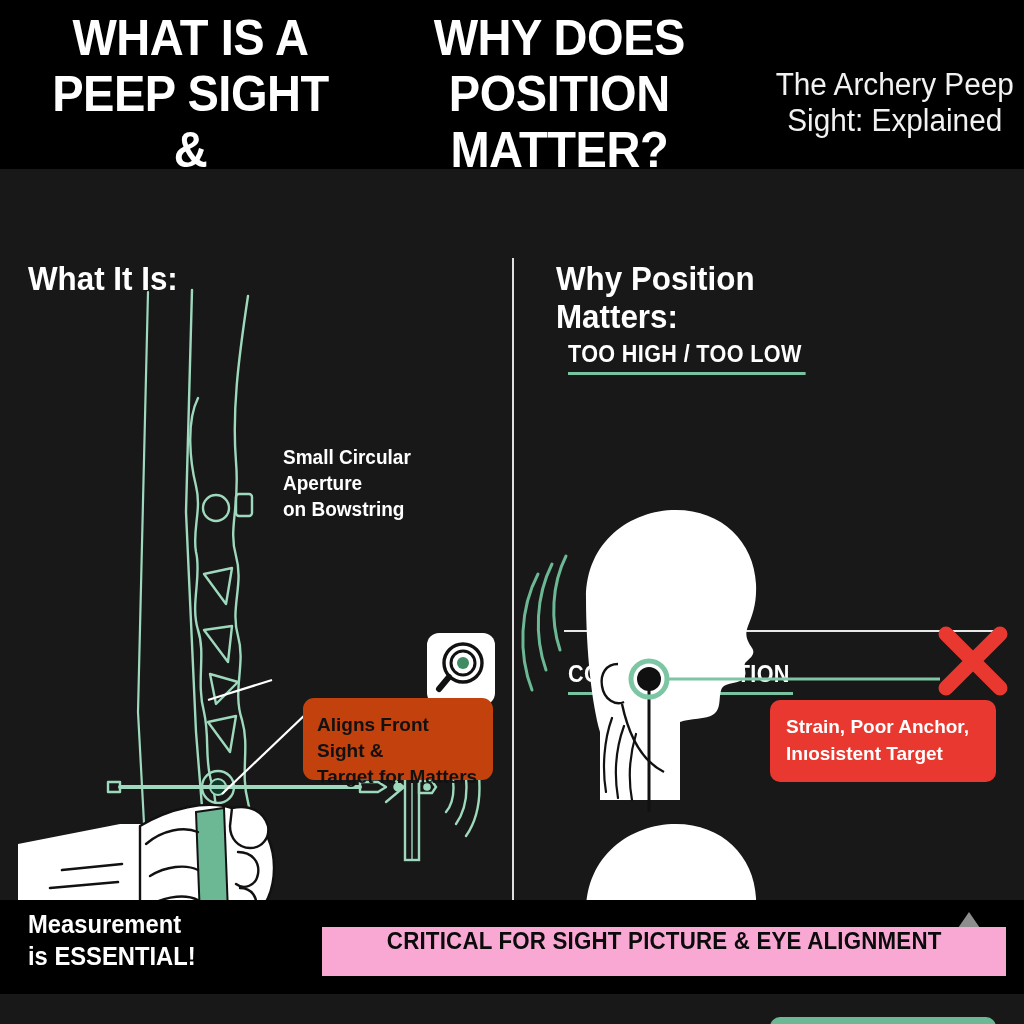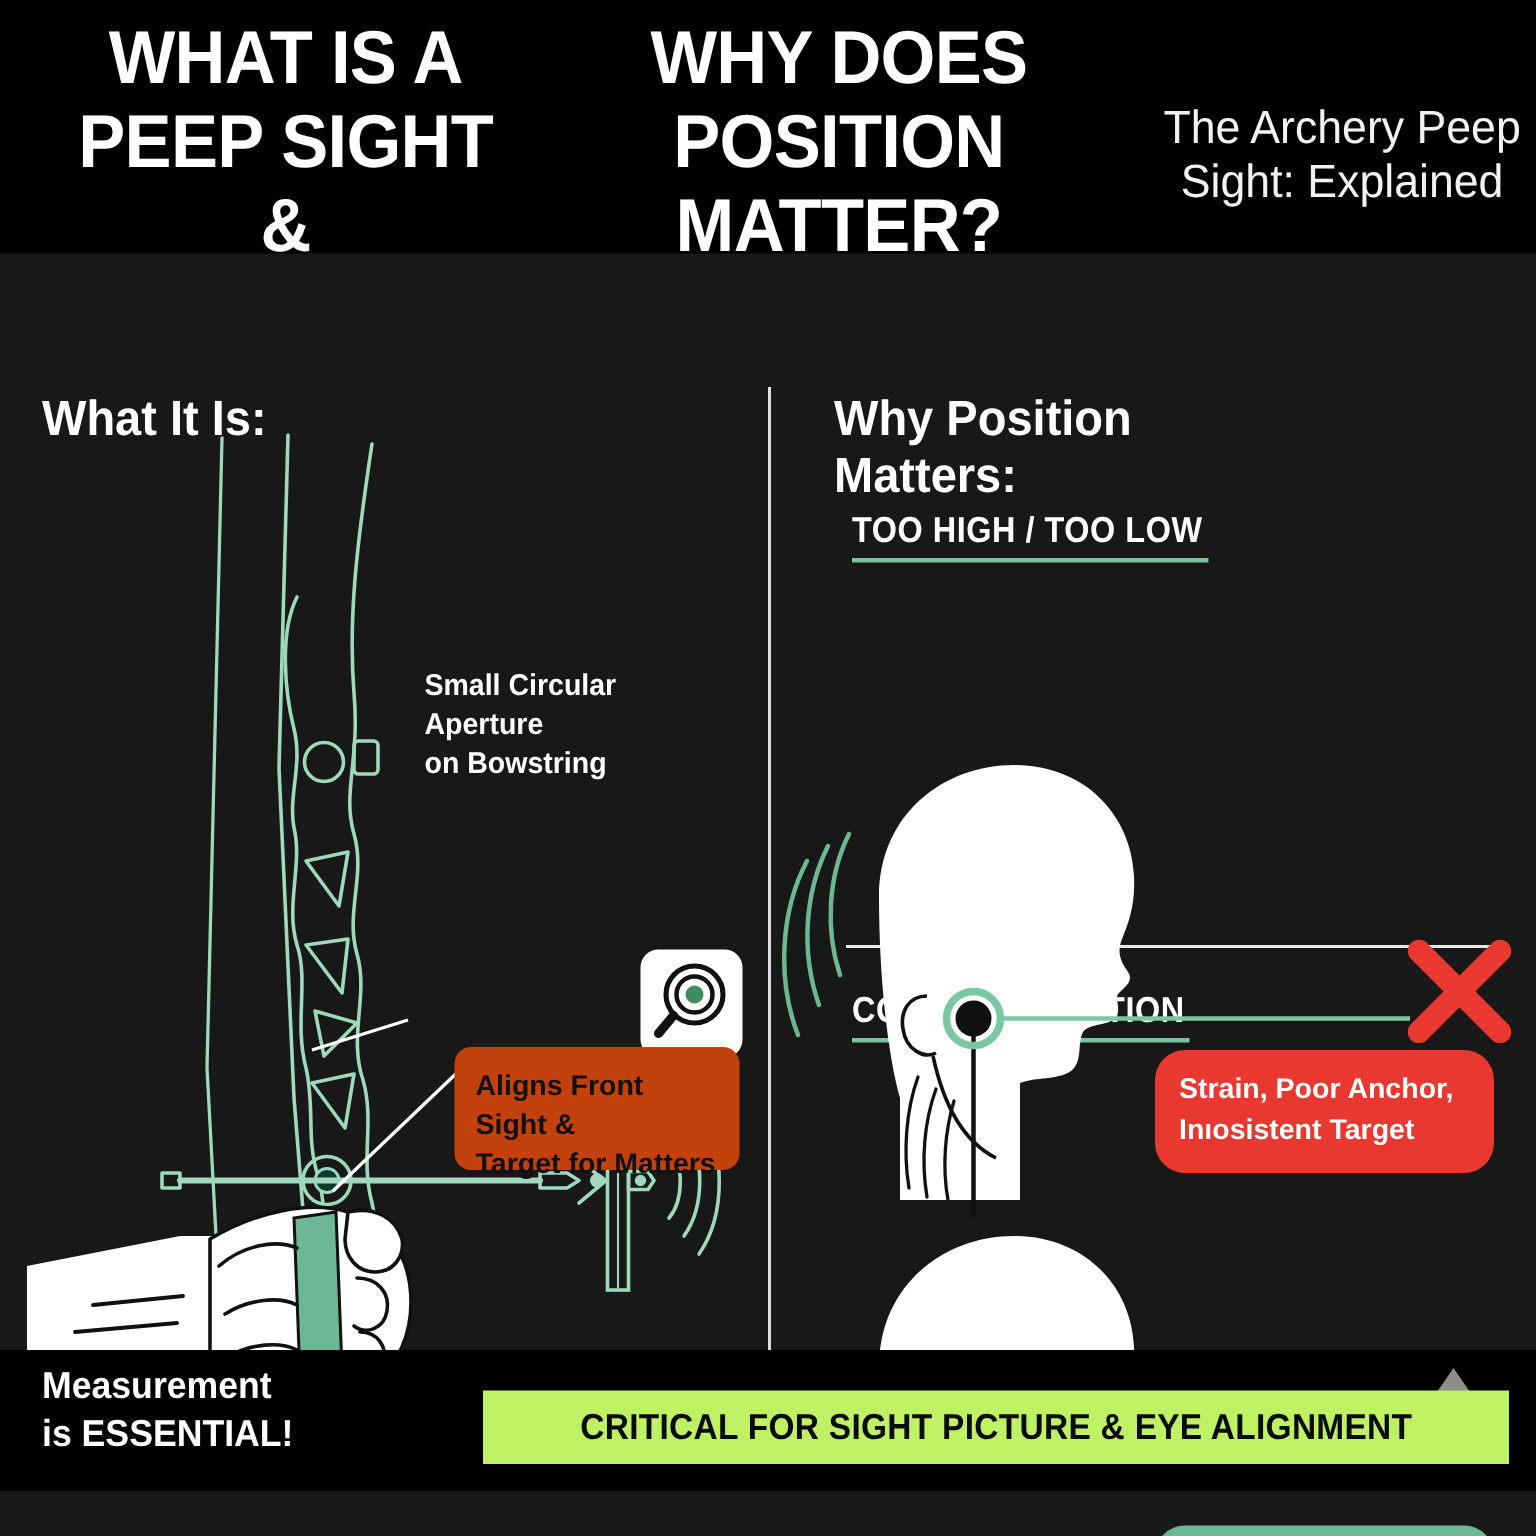--- a/index.html
+++ b/index.html
@@ -152,21 +152,21 @@
     top: 421px;
     width: 68px;
     height: 72px;
     background: #ffffff;
     border-radius: 12px;
   }
 
   
   .status-badge {
     position: absolute;
-    border-radius: 20px;
+    border-radius: 10px;
     color: #ffffff;
     font-weight: bold;
     font-size: 19px;
     line-height: 27px;
     box-sizing: border-box;
     padding: 13px 14px 0 16px;
   }
   .badge-bad {
     left: 770px; top: 488px;
     width: 226px; height: 82px;
@@ -197,23 +197,23 @@
     transform: scaleX(0.95);
     transform-origin: left top;
   }
   .footer-note .em { font-size: 25px; }
   .footer-banner {
     position: absolute;
     left: 322px;
     top: 27px;
     width: 684px;
     height: 49px;
-    background: #bef264;
+    background: #f9a8d4;
     display: flex;
-    align-items: center;
+    align-items: flex-start;
     justify-content: center;
   }
   .footer-banner-text {
     color: #0b0b0b;
     font-weight: bold;
     font-size: 24px;
     letter-spacing: 0.2px;
     transform: scaleX(0.93);
     white-space: nowrap;
   }

